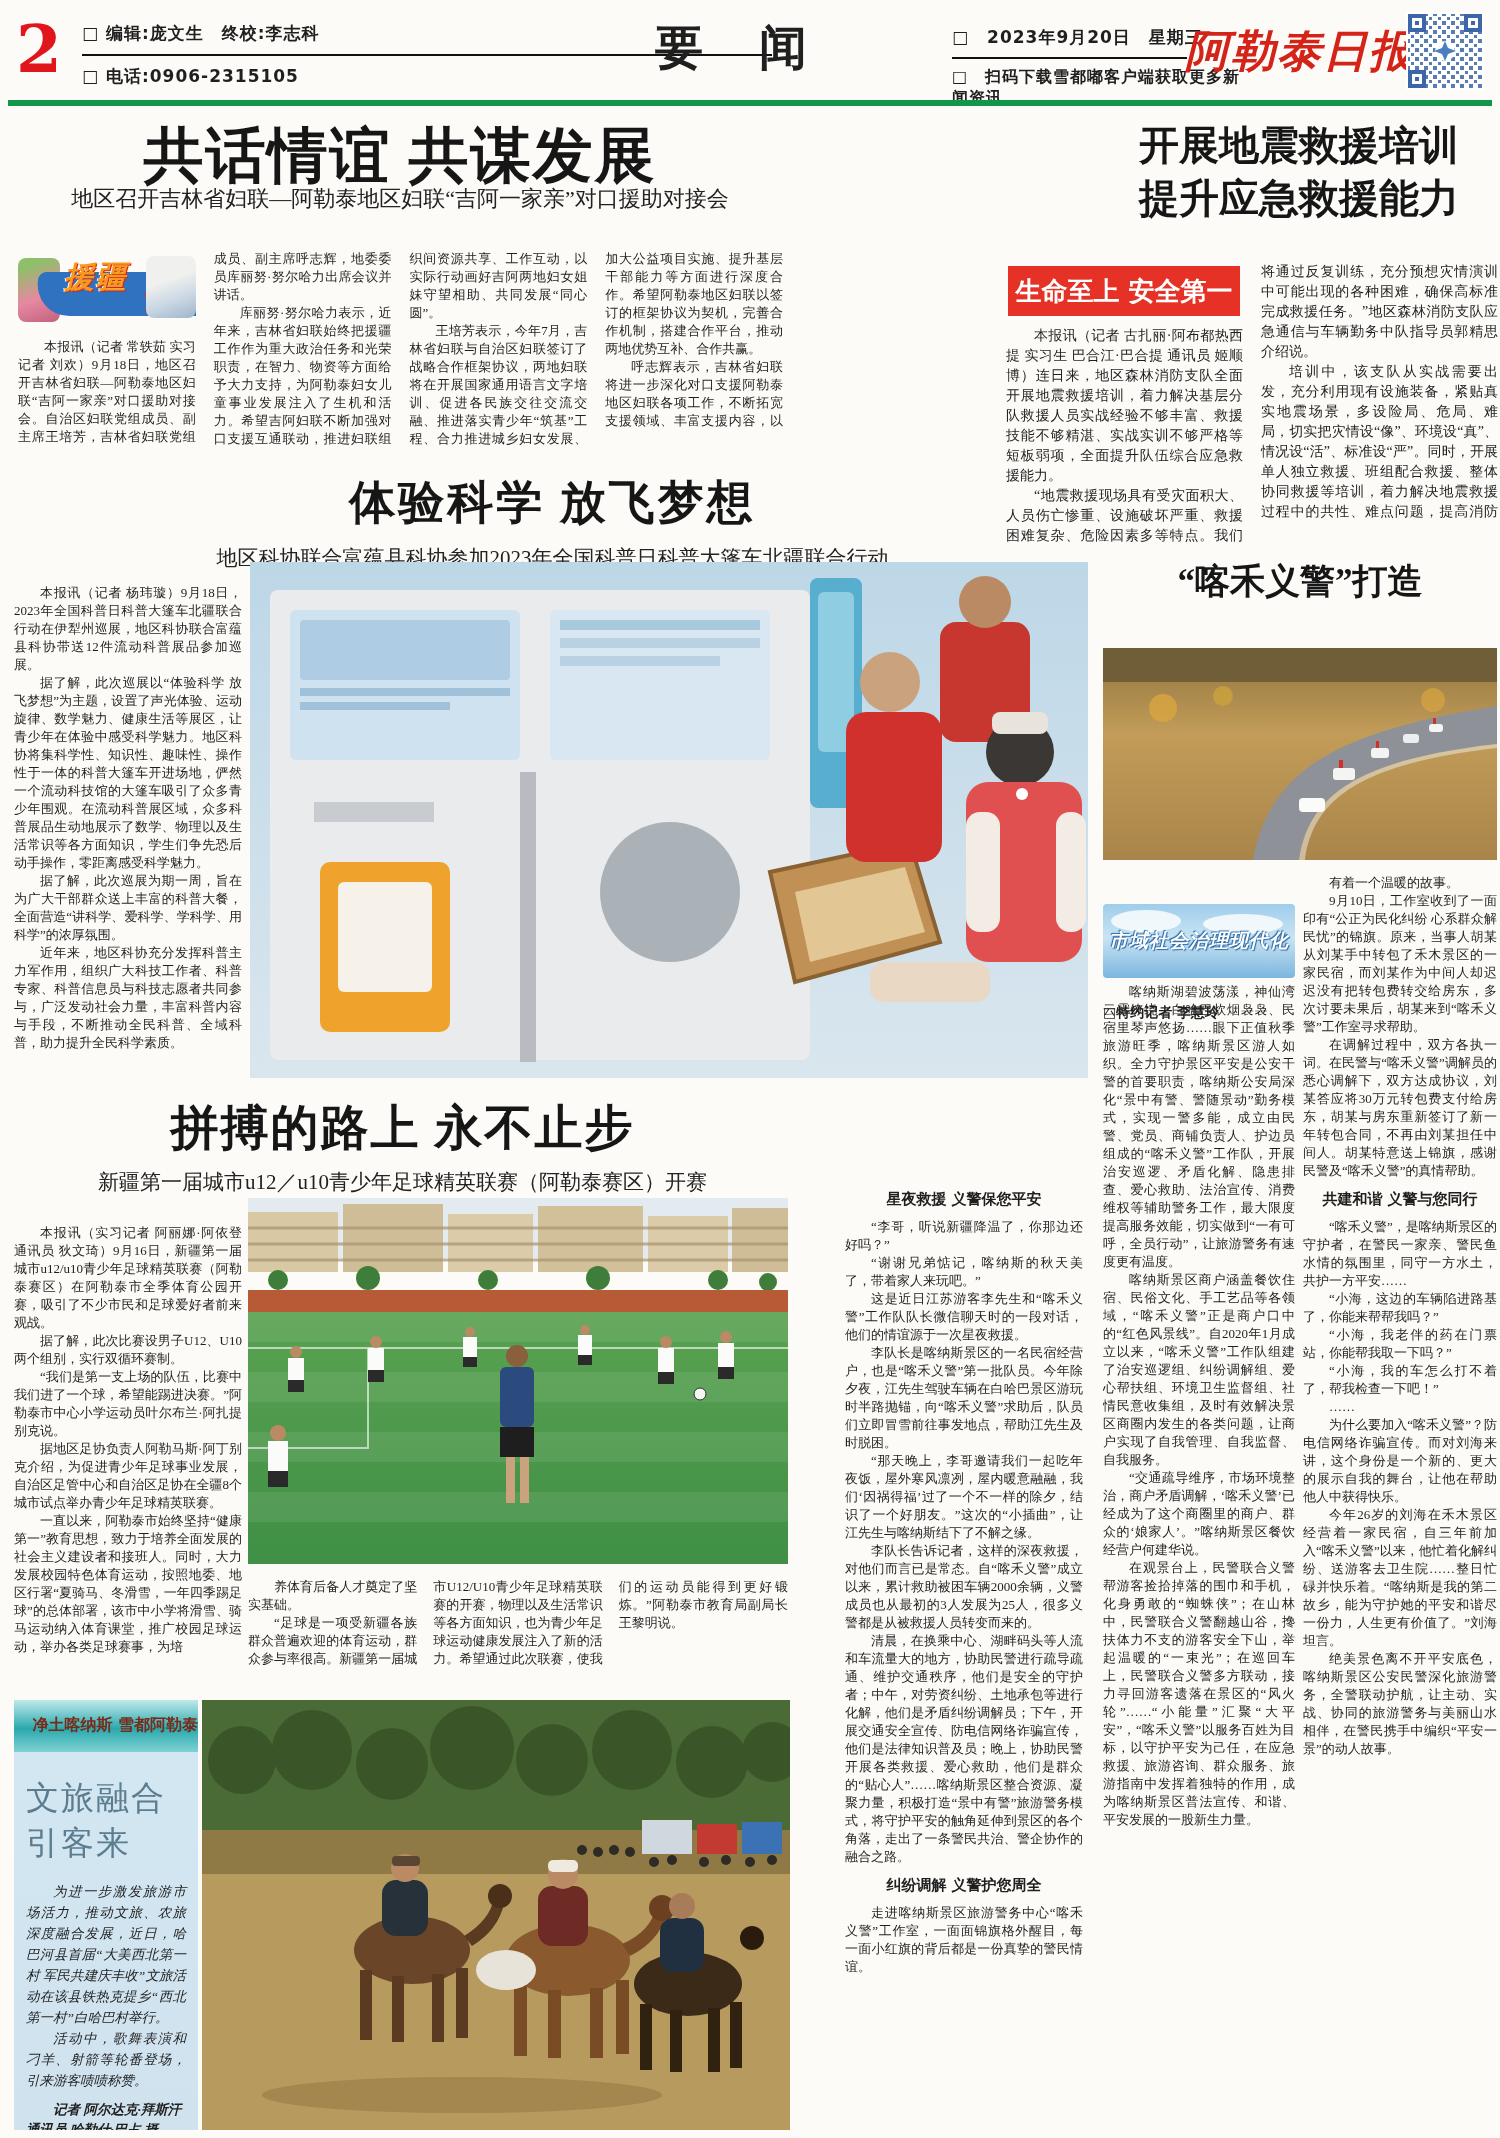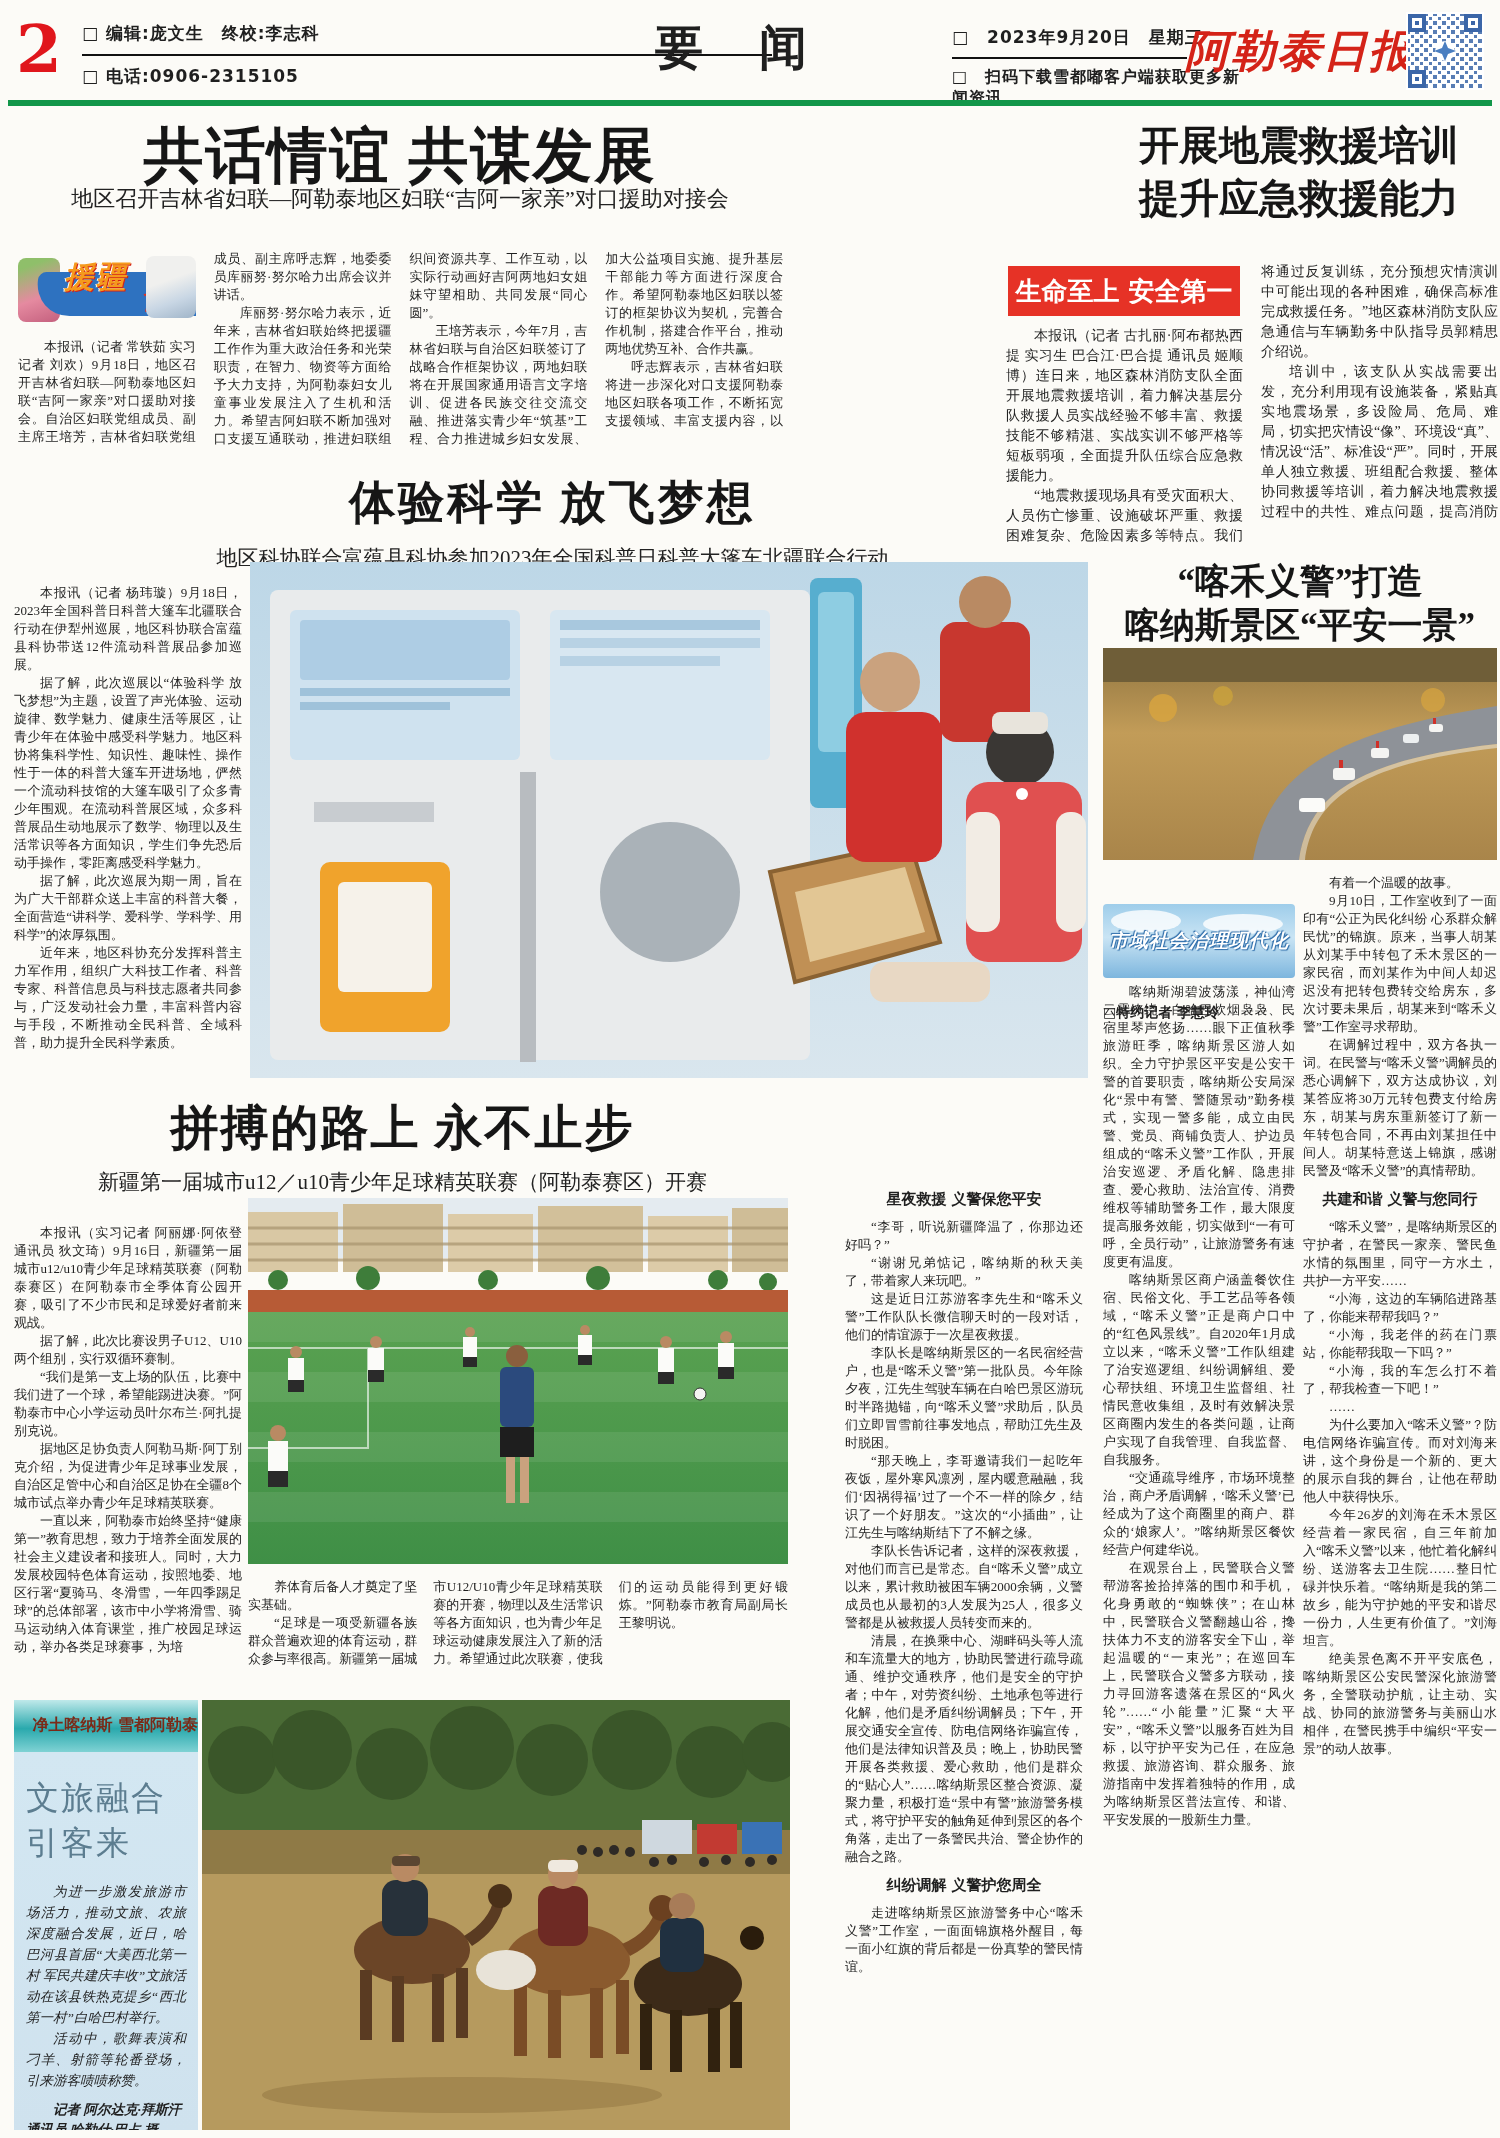--- a/index.html
+++ b/index.html
@@ -211,21 +211,20 @@
       <rect x="716" y="250" width="34" height="120" rx="14" fill="#f2ece4"></rect>
       <rect x="806" y="250" width="30" height="120" rx="14" fill="#f2ece4"></rect>
       <circle cx="772" cy="232" r="6" fill="#fff"></circle>
       <rect x="742" y="150" width="56" height="22" rx="8" fill="#e8e4dc"></rect>
       <rect x="620" y="400" width="120" height="40" rx="14" fill="#e8d8c4"></rect>
     </svg>
   </div>
 
   <div class="abs headline h-police">
     <div>“喀禾义警”打造</div>
-    <div>喀纳斯景区“平安一景”</div>
   </div>
 
   <div class="abs photo ph-road">
     <svg width="394" height="212" viewBox="0 0 394 212">
       <defs>
         <linearGradient id="aut" x1="0" y1="0" x2="0" y2="1">
           <stop offset="0" stop-color="#8f7440"></stop>
             <stop offset="0.4" stop-color="#c29c58"></stop>
             <stop offset="1" stop-color="#a9854a"></stop>
         </linearGradient>

